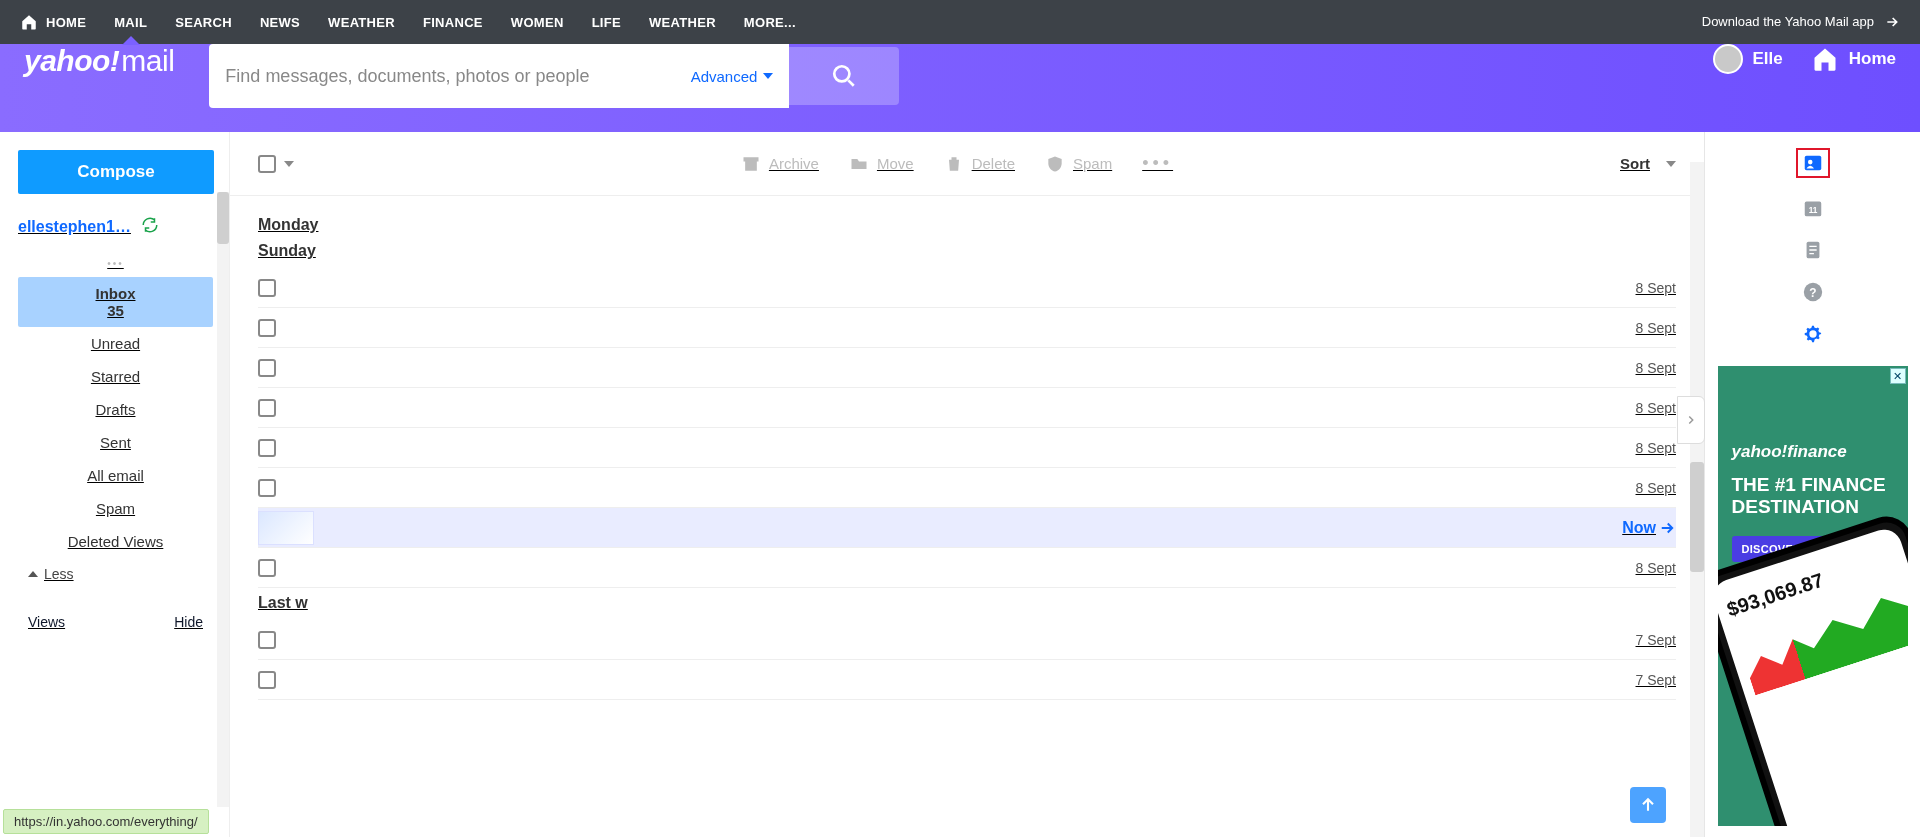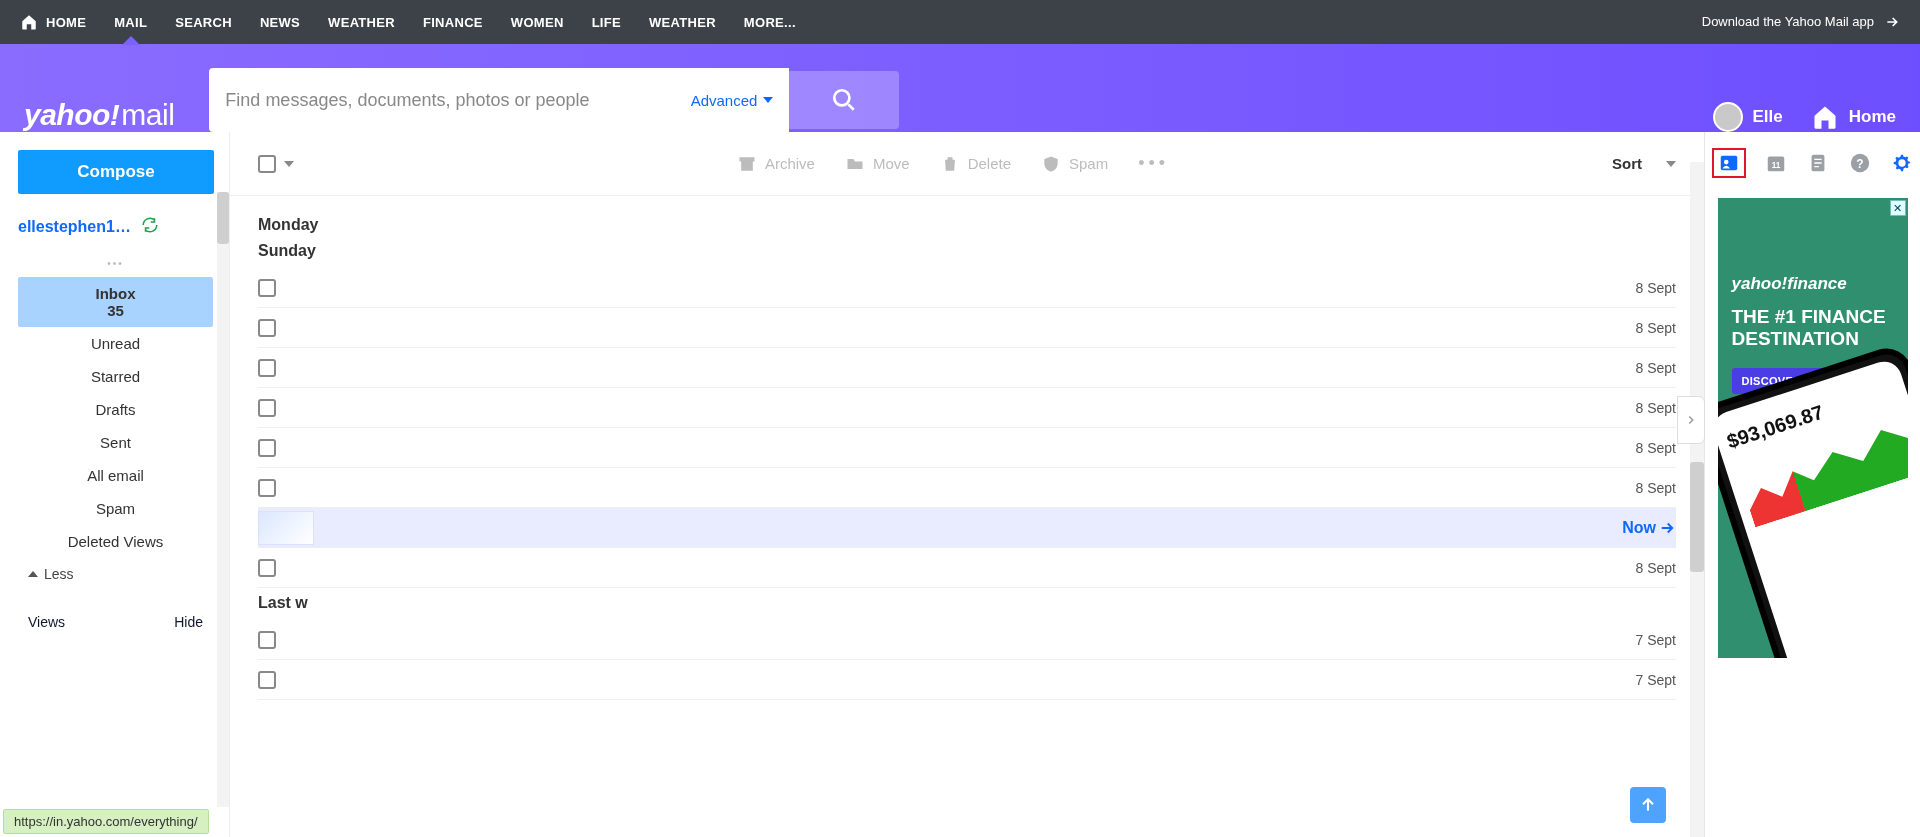--- a/index.html
+++ b/index.html
@@ -8,41 +8,41 @@
 
 .topbar { height: 44px; background: #3d4248; display: flex; align-items: center; padding: 0 20px; color: #fff; font-size: 13px; font-weight: 700; }
 .topbar .nav { display: flex; align-items: center; gap: 28px; height: 100%; }
 .topbar .nav-item { display: flex; align-items: center; gap: 8px; height: 100%; position: relative; cursor: pointer; letter-spacing: .3px; }
 .topbar .nav-item.active::after { content:""; position:absolute; bottom:-1px; left:50%; transform:translateX(-50%); width:0;height:0;border-left:9px solid transparent;border-right:9px solid transparent;border-bottom:9px solid #7b61ff;}
 .topbar .spacer { flex: 1; }
 .topbar .promo { display:flex; gap:10px; font-weight:400; font-size:13px; color:#fff; cursor:pointer;}
 .home-icon svg { width:18px; height:18px; fill:#fff; display:block;}
 
 
-.header { height: 88px; background: linear-gradient(90deg,#8a6cff 0%,#6e4fff 100%); display:flex; align-items:flex-end; padding: 0 24px; gap:20px;}
+.header { height: 88px; background: linear-gradient(90deg,#8a6cff 0%,#6e4fff 100%); display:flex; align-items:flex-start; padding: 0 24px; gap:20px;}
 .logo { color:#fff; font-size:30px; font-weight:700; letter-spacing:-.5px; display:flex; align-items:baseline; gap:2px;}
 .logo .thin { font-style:italic; font-weight:800;}
 .logo .lite { font-weight:300;}
 .search-wrap { display:flex; align-items:center; margin-left: 15px;}
 .search-box { width: 580px; height:64px; background:#fff; border-radius:4px 0 0 4px; display:flex; align-items:center; padding: 0 16px; }
 .search-box input { flex:1; border:none; outline:none; font-size:18px; color:#555; background:transparent;}
 .search-box input::placeholder { color:#888; }
 .adv { color:#0f69ff; font-size:15px; display:flex; align-items:center; gap:6px; cursor:pointer; padding-left:10px;}
 .adv .caret { width:0;height:0;border-left:5px solid transparent;border-right:5px solid transparent;border-top:6px solid #0f69ff;}
 .search-btn { width:110px; height:58px; background: rgba(255,255,255,0.25); display:flex; align-items:center; justify-content:center; border-radius:0 4px 4px 0; cursor:pointer;}
 .search-btn svg { width:26px; height:26px; stroke:#fff; fill:none; stroke-width:2.5;}
 .header .grow { flex:1;}
 .user-area { display:flex; align-items:center; gap:28px; color:#fff; font-size:17px; font-weight:700;}
 .user-area .user { display:flex; align-items:center; gap:10px; cursor:pointer;}
 .avatar { width:30px;height:30px;border-radius:50%; background:#c9c9c9; border:2px solid #fff;}
 .user-area .home-link { display:flex;align-items:center;gap:10px; cursor:pointer;}
 .user-area .home-link svg {width:28px;height:28px;fill:#fff;}
 
 
-.main { position:absolute; top:132px; bottom:0; left:0; right:0; display:flex; background:#fff;}
+.main { position:absolute; top:132px; bottom:0; left:0; right:0; display:flex; background:#fff;text-decoration:underline;}
 .sidebar { width:230px; padding: 18px 16px 0 18px; border-right:1px solid #eee; position:relative;}
 .compose-btn { width:196px; height:44px; background:#0f9bff; color:#fff; font-size:17px; font-weight:600; border:none; border-radius:2px; cursor:pointer; margin-bottom:22px;}
 .acct { color:#0f69ff; font-weight:600; font-size:16px; display:flex; align-items:center; gap:10px; margin-bottom:20px; cursor:pointer;}
 .acct .refresh svg{width:18px;height:18px;stroke:#19a24a;fill:none;stroke-width:2;}
 .dots3 {text-align:center;color:#bbb;font-size:10px;letter-spacing:2px;margin-bottom:8px;}
 .folders { list-style:none; }
 .folders li { display:flex; align-items:center; justify-content:space-between; padding: 8px 10px; font-size:15px; color:#333; cursor:pointer; border-radius:2px;flex-direction:column;}
 .folders li.active { background:#a8d2ff; font-weight:700;}
 .folders li .count{ font-weight:700;}
 .less { display:flex;align-items:center;gap:6px;padding:8px 10px;font-size:14px;color:#444;cursor:pointer;}
@@ -54,40 +54,40 @@
 
 .messages { flex:1; display:flex; flex-direction:column; border-right:1px solid #e6e6e6; position:relative;}
 .toolbar{height:64px;display:flex;align-items:center;padding:0 28px;gap:26px;border-bottom:1px solid #eee;}
 .toolbar .sel{display:flex;align-items:center;gap:8px;cursor:pointer;}
 .cb{width:18px;height:18px;border:2px solid #888;border-radius:3px;display:inline-block;background:#fff;}
 .caret-dn{width:0;height:0;border-left:5px solid transparent;border-right:5px solid transparent;border-top:6px solid #888;}
 .toolbar .actions{flex:1;display:flex;align-items:center;justify-content:center;gap:30px;color:#bcbcbc;font-size:15px;}
 .toolbar .action{display:flex;align-items:center;gap:8px;cursor:pointer;}
 .toolbar .action svg{width:20px;height:20px;fill:#bcbcbc;}
 .toolbar .more-dots{letter-spacing:4px;font-size:18px;cursor:pointer;color:#bcbcbc;}
-.toolbar .sort{display:flex;align-items:center;gap:24px;font-size:15px;font-weight:600;color:#333;cursor:pointer;}
+.toolbar .sort{display:flex;align-items:center;gap:16px;font-size:15px;font-weight:600;color:#333;cursor:pointer;}
 .list{flex:1;overflow:auto;padding:14px 28px 30px 28px;position:relative;}
 .grp-hdr{font-weight:700;font-size:16px;color:#333;margin:6px 0 8px;}
 .msg-row{display:flex;align-items:center;border-bottom:1px solid #eee;height:40px;}
 .msg-row .gap{flex:1;}
 .msg-row .date{font-size:14px;color:#555;}
 .msg-row.highlight{background:#e9ecff;}
 .msg-row.highlight .now{color:#0f69ff;font-weight:700;display:flex;align-items:center;gap:2px;}
 .msg-row.highlight .now svg{width:18px;height:18px;stroke:#0f69ff;fill:none;stroke-width:2.5;}
 .thumb{width:56px;height:34px;background:linear-gradient(135deg,#dbe7ff,#fff);border:1px solid #dbe0ff;}
 .list-scroll{position:absolute;right:0;top:30px;bottom:0;width:14px;background:#f3f3f3;}
 .list-thumb{position:absolute;left:0;top:300px;width:14px;height:110px;background:#cfcfcf;border-radius:3px;}
 .expand-chevron{position:absolute;right:-1px;top:264px;width:28px;height:48px;border:1px solid #ddd;border-radius:0 6px 6px 0;background:#fff;display:flex;align-items:center;justify-content:center;cursor:pointer;}
 .expand-chevron svg{width:14px;height:14px;stroke:#999;fill:none;stroke-width:2.5;}
 .scrolltop{position:absolute;right:38px;bottom:14px;width:36px;height:36px;background:#4da3ff;border-radius:4px;display:flex;align-items:center;justify-content:center;cursor:pointer;}
 .scrolltop svg{width:20px;height:20px;stroke:#fff;fill:none;stroke-width:2.5;}
 
 
 .rail{width:215px;display:flex;flex-direction:column;align-items:center;padding-top:16px;gap:16px;position:relative;}
-.rail-icons{display:flex;gap:18px;align-items:center;padding-bottom:4px;}
+.rail-icons{display:flex;gap:18px;align-items:center;padding-bottom:4px;flex-direction:column;}
 .rail-icons .ic{width:24px;height:24px;display:flex;align-items:center;justify-content:center;cursor:pointer;}
 .rail-icons .ic svg{width:22px;height:22px;}
 .rail-icons .ic.contacts{border:2px solid #e0162b;padding:3px;width:34px;height:30px;}
 .rail-icons .ic.contacts svg{fill:#0f69ff;}
 .rail-icons .ic.cal svg{fill:#9aa0a6;}
 .rail-icons .ic.note svg{fill:#9aa0a6;}
 .rail-icons .ic.help svg{fill:#9aa0a6;}
 .rail-icons .ic.gear svg{fill:#0f69ff;}
 .ad{width:190px;height:460px;background:#2f8f6f;position:relative;color:#fff;overflow:hidden;}
 .ad .close{position:absolute;top:2px;right:2px;width:16px;height:16px;background:#dff;border:1px solid #7bb;display:flex;align-items:center;justify-content:center;color:#046;font-size:11px;line-height:1;cursor:pointer;}

